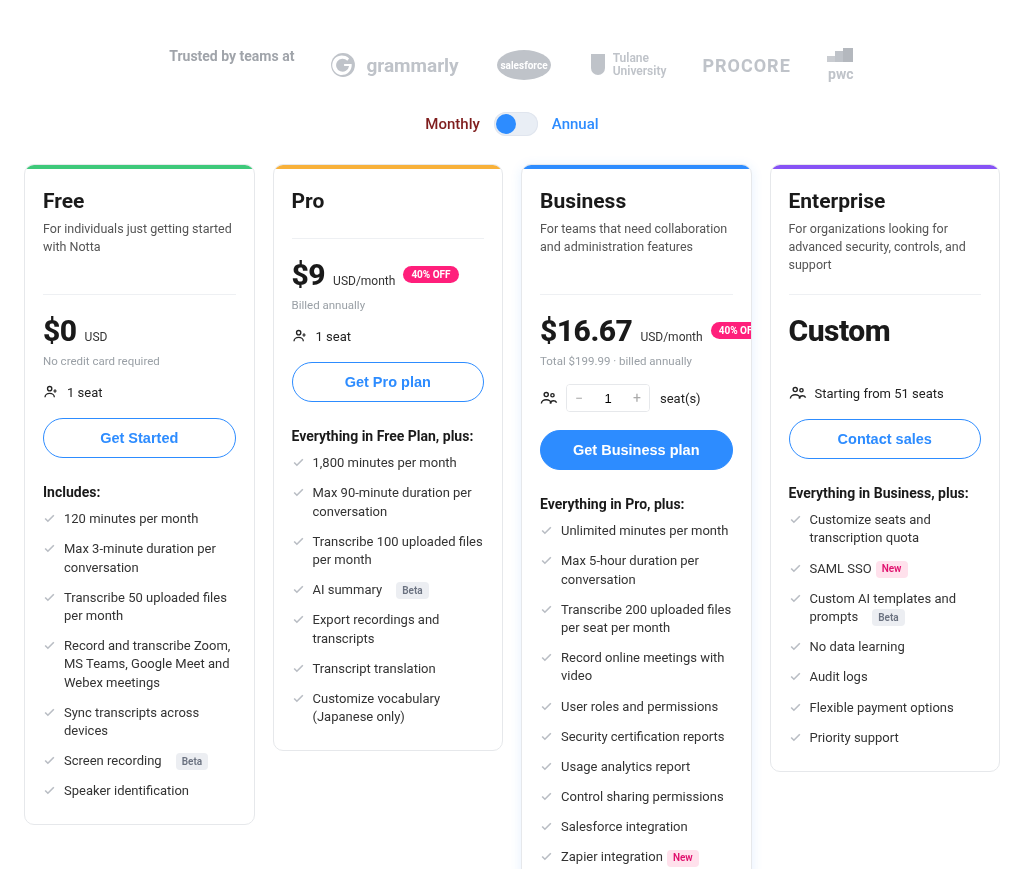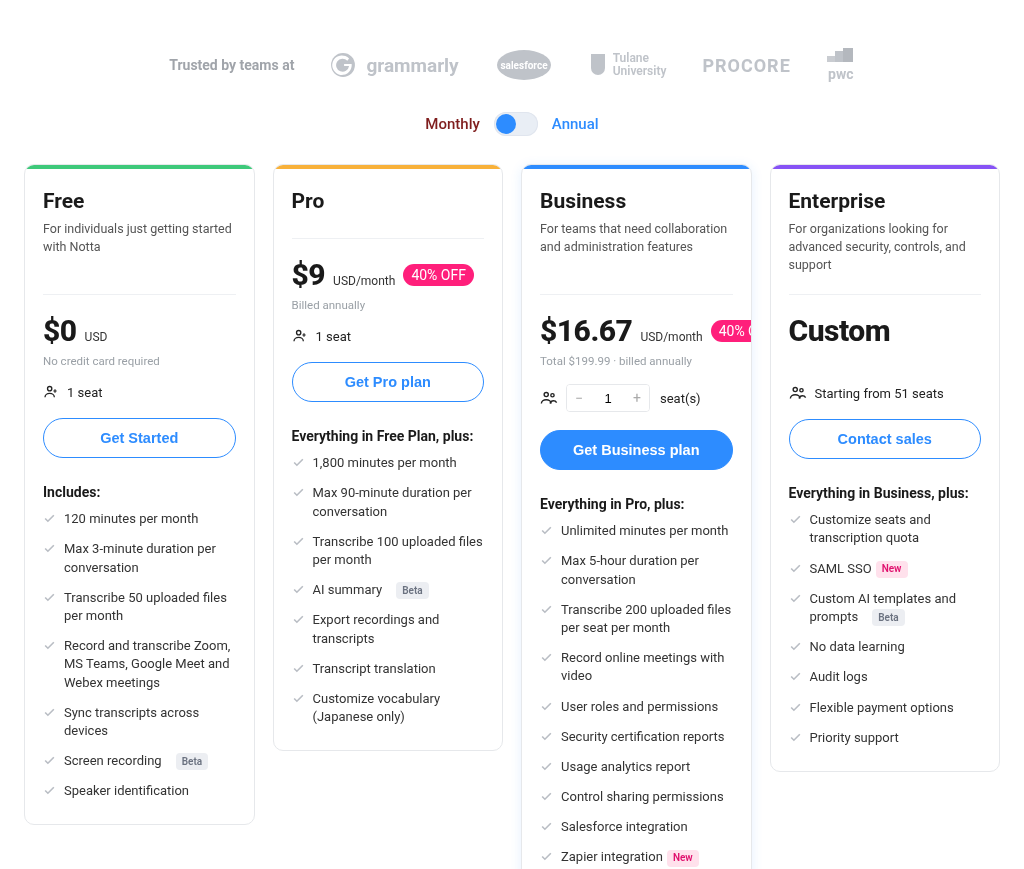--- a/index.html
+++ b/index.html
@@ -12,21 +12,21 @@
   --border-soft:#eef0f3;
   --pink:#ff1f7b;
   --green:#3ec97a;
   --orange:#f8b13a;
   --purple:#8753f5;
 }
 html,body{margin:0;padding:0;font-family:-apple-system,BlinkMacSystemFont,"Segoe UI",Roboto,Arial,sans-serif;background:#fff;color:var(--text);-webkit-font-smoothing:antialiased;}
 body{max-width:1024px;margin:0 auto;padding:20px 24px 40px;}
 
 
-.trusted{display:flex;align-items:center;justify-content:center;gap:36px;flex-wrap:wrap;padding:28px 0 18px;}
+.trusted{display:flex;justify-content:center;gap:36px;flex-wrap:wrap;padding:28px 0 18px;}
 .trusted-label{font-weight:700;color:#a0a4aa;font-size:14px;}
 .logo{display:flex;align-items:center;gap:10px;color:#bfc3c9;font-weight:700;fill:#bfc3c9;}
 .logo svg{display:block;}
 
 
 .billing{display:flex;align-items:center;justify-content:center;gap:14px;margin:12px 0 28px;font-size:15px;}
 .billing-label{font-weight:500;}
 .billing-label.active{color:var(--blue);}
 .billing-label.inactive{color:#7f1d1d;}
 .switch{position:relative;width:44px;height:24px;border-radius:999px;background:#e9eef5;box-shadow:inset 0 0 0 1px #e0e5ee;cursor:pointer;}
@@ -44,21 +44,21 @@
 .plan-inner{padding:20px 18px 24px;display:flex;flex-direction:column;height:100%;}
 
 .plan-name{font-size:21px;font-weight:700;margin:0 0 6px;line-height:1.2;}
 .plan-tag{font-size:12.5px;color:var(--text-soft);line-height:1.45;min-height:56px;}
 
 .rule{height:1px;background:var(--border-soft);margin:18px 0;}
 
 .price-row{display:flex;align-items:baseline;gap:8px;flex-wrap:nowrap;}
 .price{font-size:30px;font-weight:800;letter-spacing:-.5px;}
 .price-unit{font-size:12px;font-weight:400;color:#333;}
-.badge-off{background:var(--pink);color:#fff;font-size:14px;font-weight:400;padding:3px 8px;border-radius:999px;align-self:center;white-space:nowrap;}
+.badge-off{background:var(--pink);color:#fff;font-size:10px;font-weight:700;padding:3px 8px;border-radius:999px;align-self:center;white-space:nowrap;}
 .price-note{font-size:11.5px;color:var(--muted);margin-top:6px;}
 
 .seats{display:flex;align-items:center;gap:8px;margin-top:16px;font-size:13px;color:#222;}
 .seats svg{flex:none;}
 .stepper{display:flex;align-items:center;border:1px solid var(--border);border-radius:4px;overflow:hidden;height:26px;}
 .step-btn{width:24px;height:26px;display:flex;align-items:center;justify-content:center;background:#fff;color:#aaa;font-size:14px;cursor:pointer;}
 .step-val{width:34px;text-align:center;border:none;outline:none;font-size:13px;padding:0;}
 .step-suffix{font-size:13px;color:#222;margin-left:2px;}
 
 .cta{margin-top:18px;height:40px;border-radius:999px;border:1.5px solid var(--blue);background:#fff;color:var(--blue);font-size:14.5px;font-weight:600;cursor:pointer;}

